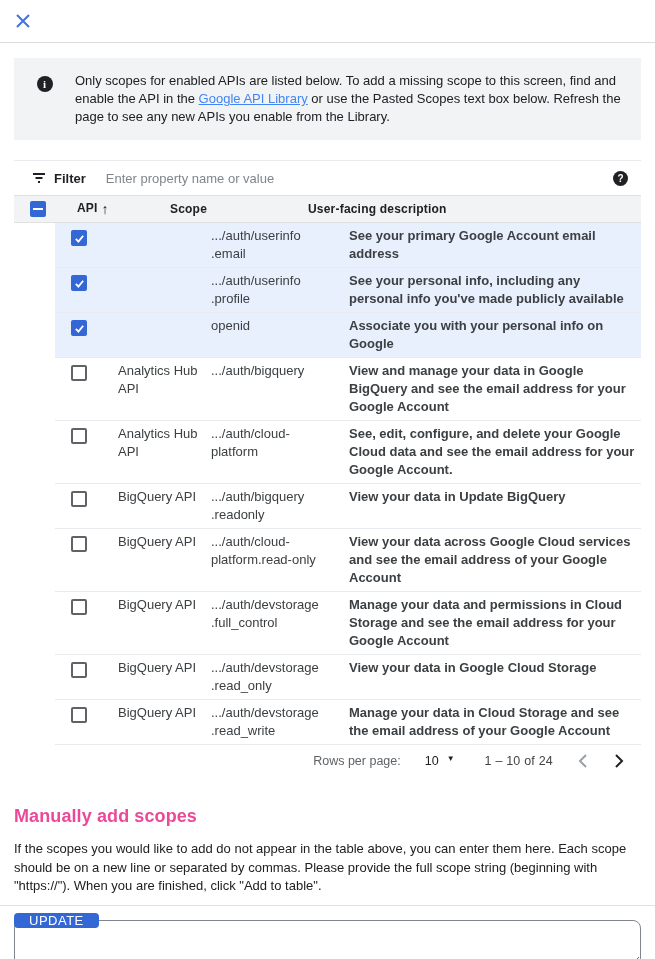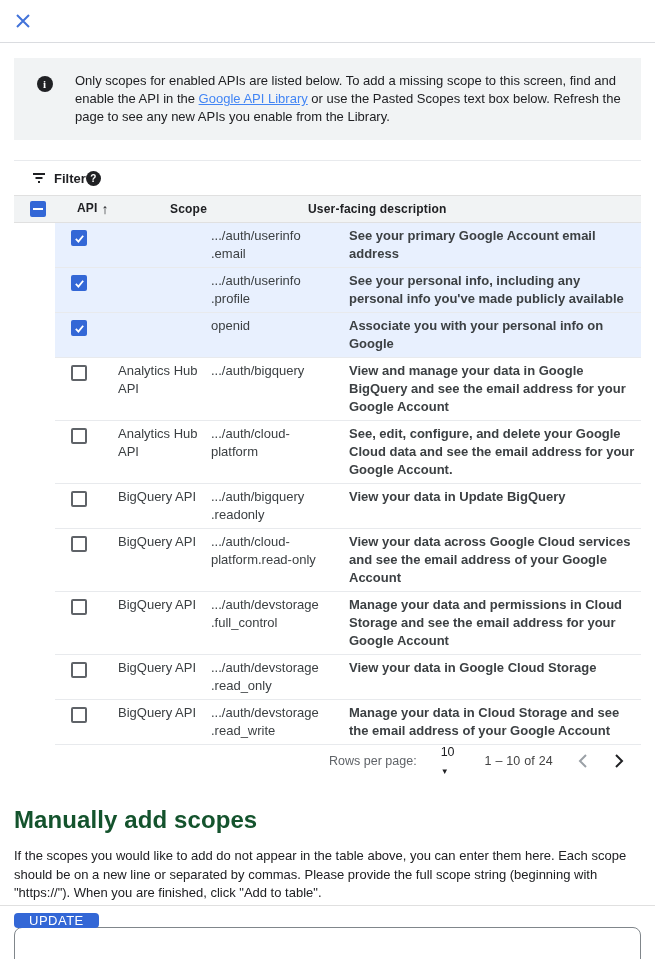--- a/index.html
+++ b/index.html
@@ -39,30 +39,30 @@
   .cb.unchecked { background:#fff; border:2px solid #5f6368; }
   .th-label { letter-spacing:.2px; }
   .th-api { display:flex; align-items:flex-start; gap:4px; cursor:pointer; }
   .sort-arrow { font-size:14px; font-weight:700; color:#202124; }
   .c-scope { white-space:pre-line; padding-right:8px; }
   .c-api { padding-right:10px; }
   .c-desc { padding-right:6px;font-weight:bold; }
 
   
   .pagination { margin:0 14px; height:31px; display:flex; align-items:center; justify-content:flex-end; font-size:12.5px; color:#5f6368; }
-  .rpp-select { display:flex; align-items:flex-start; gap:8px; margin-left:24px; color:#202124; cursor:pointer;flex-direction:column; }
+  .rpp-select { display:flex; align-items:flex-start; gap:8px; margin-left:24px; color:#202124; cursor:pointer; }
   .caret-down { font-size:8px; color:#202124; }
   .page-range { margin-left:30px; color:#444; letter-spacing:.2px; }
   .chev { width:24px; height:24px; display:flex; align-items:center; justify-content:center; cursor:pointer; }
   .chev.prev { margin-left:18px; }
   .chev.next { margin-left:12px; margin-right:10px; }
 
   
   .manual { margin:30px 14px 0 14px; }
-  .manual h2 { font-size:24px; font-weight:700; letter-spacing:.1px; color:#14532d; }
+  .manual h2 { font-size:18px; font-weight:700; letter-spacing:.1px; color:#ec4899; }
   .manual p { margin-top:13px; font-size:13px; line-height:18.5px; color:#202124; }
   .scopes-textarea { margin-top:24px; width:627px; height:46px; border:1px solid #80868b; border-radius:8px; resize:vertical; font-family:inherit; font-size:13px; padding:8px 10px; color:#202124; outline:none; display:block; }
   .add-btn { margin-top:20px; background:none; border:none; font-family:inherit; font-size:13px; font-weight:500; letter-spacing:.4px; color:#80868b; padding:8px 10px; cursor:pointer; }
 
   
   .footer-divider { position:absolute; left:0; right:0; top:905px; border-top:1px solid #e0e0e0; }
   .update-btn { position:absolute; left:14px; top:913px; background:#3367d6; color:#fff; border:none; border-radius:4px; font-family:inherit; font-size:13px; font-weight:500; letter-spacing:.5px; padding:0 15px; cursor:pointer; }
 
   svg { display:block; }
 </style>
@@ -84,20 +84,21 @@
   <div class="banner-text"><span>Only scopes for enabled APIs are listed below. To add a missing scope to this screen, find and enable the API in the </span><a>Google API Library</a><span> or use the Pasted Scopes text box below. Refresh the page to see any new APIs you enable from the Library.</span></div>
 </div>
 
 <div class="filter-row">
   <span class="filter-icon">
     <svg width="18" height="18" viewBox="0 0 18 18">
         <path d="M3 5h12M5.5 9h7M8 13h2" stroke="#202124" stroke-width="1.8" fill="none"></path>
       </svg>
   </span>
   <span class="filter-label">Filter</span>
+  <input class="filter-input" type="text" placeholder="Enter property name or value" style="">
   <span class="help-icon">?</span>
 </div>
 
 <div class="tbl">
   <div class="thead">
     <div class="cb-cell">
       <span class="cb indeterminate">
         <svg width="10" height="10" viewBox="0 0 10 10">
             <rect x="0" y="4" width="10" height="2" fill="#fff"></rect>
           </svg>

